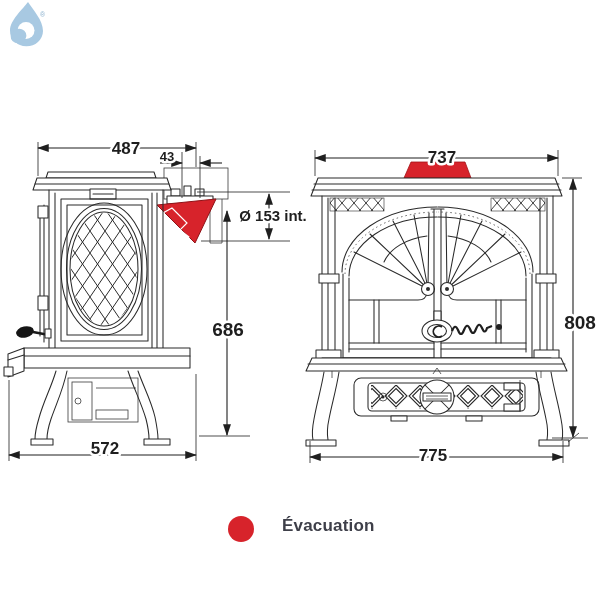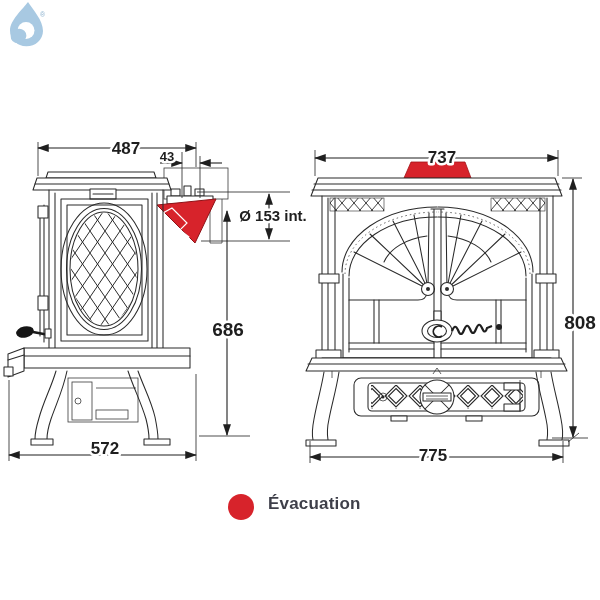--- a/index.html
+++ b/index.html
@@ -11,21 +11,21 @@
   .lnF{stroke:#2a2a2a;stroke-width:1.05;fill:#ffffff;stroke-linejoin:round;}
   .thin{stroke:#3a3a3a;stroke-width:0.8;fill:none;}
   .dimln{stroke:#1f1f1f;stroke-width:1.1;fill:none;}
   .ext{stroke:#2e2e2e;stroke-width:0.85;fill:none;}
   .wht{stroke:#ffffff;stroke-width:1.2;fill:none;stroke-linecap:round;}
   .dim{font-family:"Liberation Sans",sans-serif;font-weight:600;fill:#1e1e1e;
        paint-order:stroke fill;stroke:#ffffff;stroke-width:5px;stroke-linejoin:round;
        text-anchor:middle;}
   .fs17{font-size:17px;} .fs19{font-size:19px;} .fs13{font-size:13px;} .fs15{font-size:15px;}
   
-  .legend{position:absolute;left:228px;top:492px;display:flex;align-items:flex-start;gap:14px;}
+  .legend{position:absolute;left:228px;top:514px;display:flex;align-items:flex-start;gap:28px;}
   .legend-dot{width:26px;height:26px;border-radius:50%;background:#d7232b;margin-top:2px;}
   .legend-text{font-size:17px;font-weight:600;color:#3e3f49;line-height:23px;letter-spacing:0.2px;}
   
   .logo{position:absolute;left:547px;top:545px;width:48px;height:48px;}
 </style>
 </head>
 <body>
 
 <div class="stage">
 

